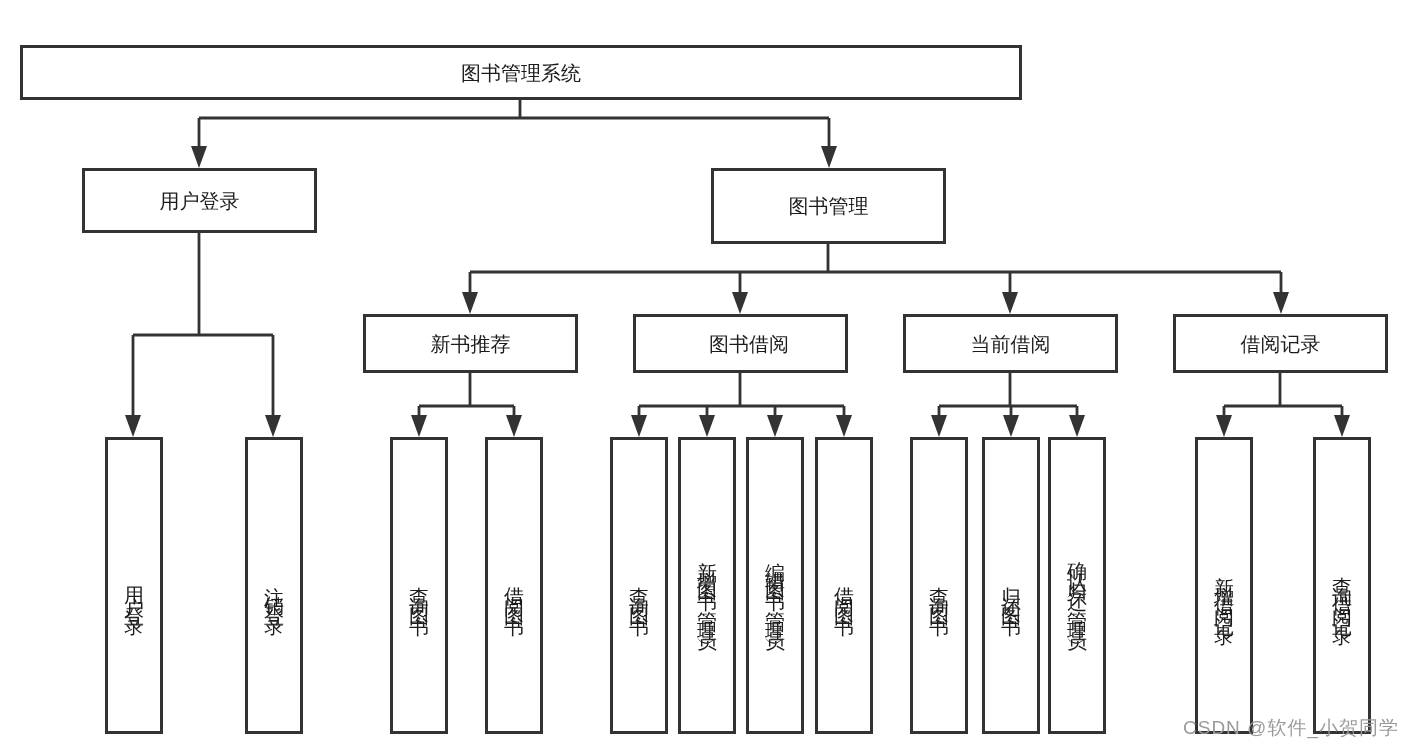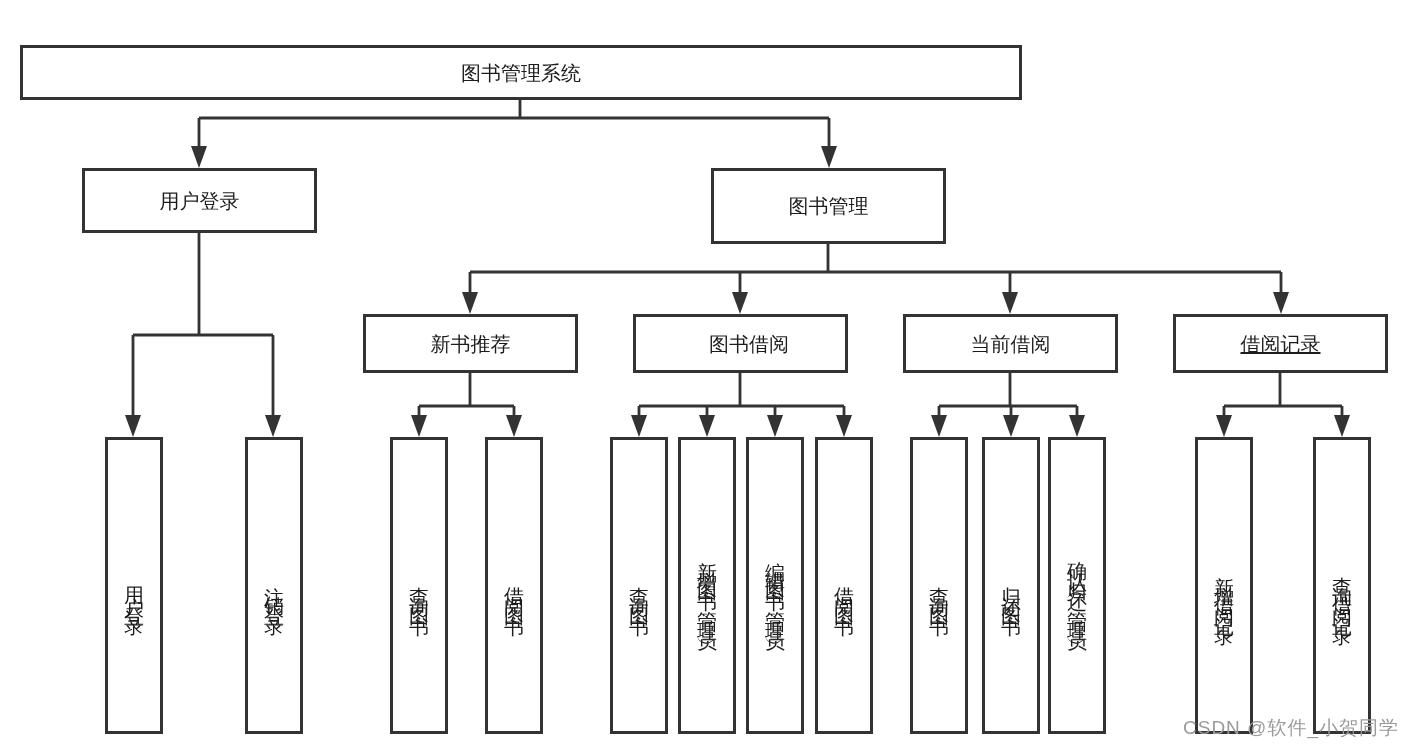--- a/index.html
+++ b/index.html
@@ -98,21 +98,21 @@
 
   <div class="box" style="left:363px; top:314px; width:215px; height:59px;">
     <span>新书推荐</span>
   </div>
   <div class="box" style="left:633px; top:314px; width:215px; height:59px;padding-left:17px;">
     <span>图书借阅</span>
   </div>
   <div class="box" style="left:903px; top:314px; width:215px; height:59px;">
     <span>当前借阅</span>
   </div>
-  <div class="box" style="left:1173px; top:314px; width:215px; height:59px;text-decoration:underline;">
+  <div class="box" style="left:1173px; top:314px; width:215px; height:59px;">
     <span>借阅记录</span>
   </div>
 
   <div class="box" style="left:105px; top:437px; width:58px; height:297px;">
     <span class="vtext">用户登录</span>
   </div>
   <div class="box" style="left:245px; top:437px; width:58px; height:297px;">
     <span class="vtext">注销登录</span>
   </div>
 

